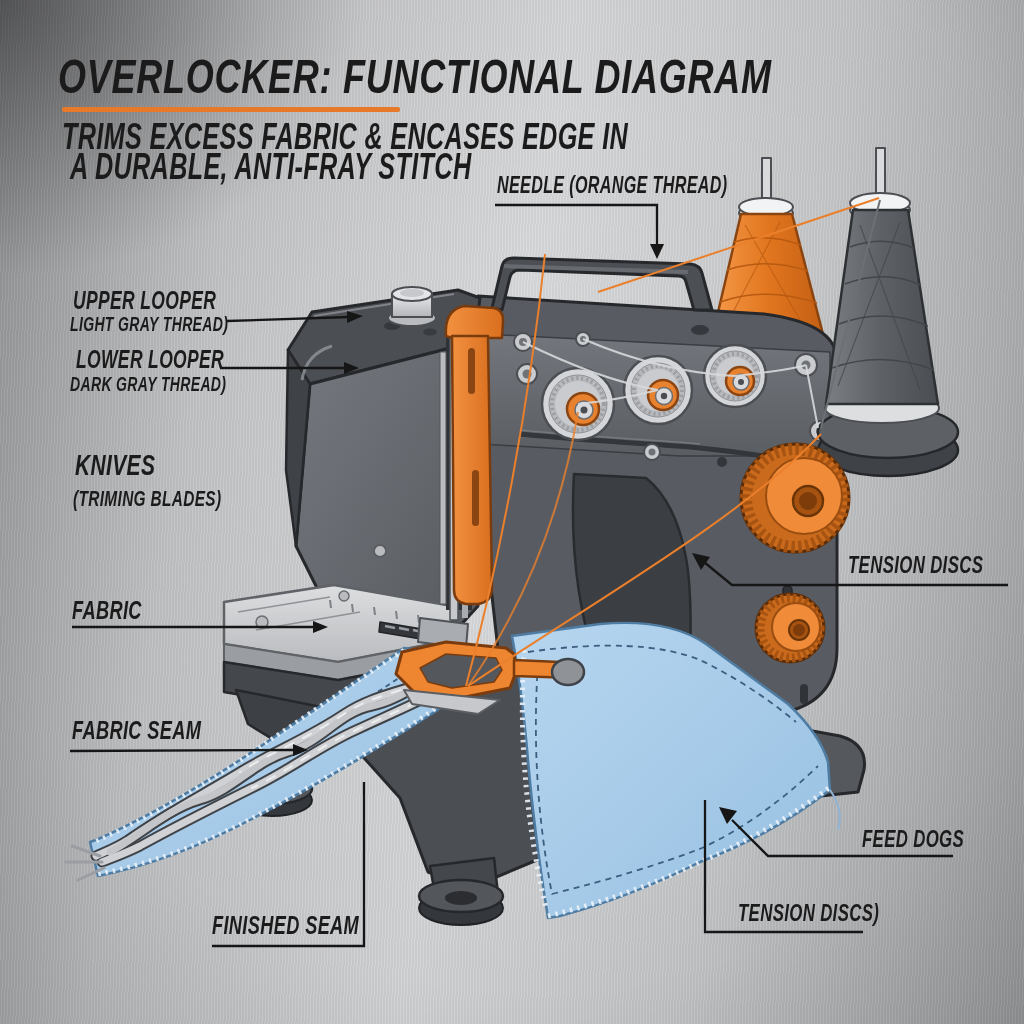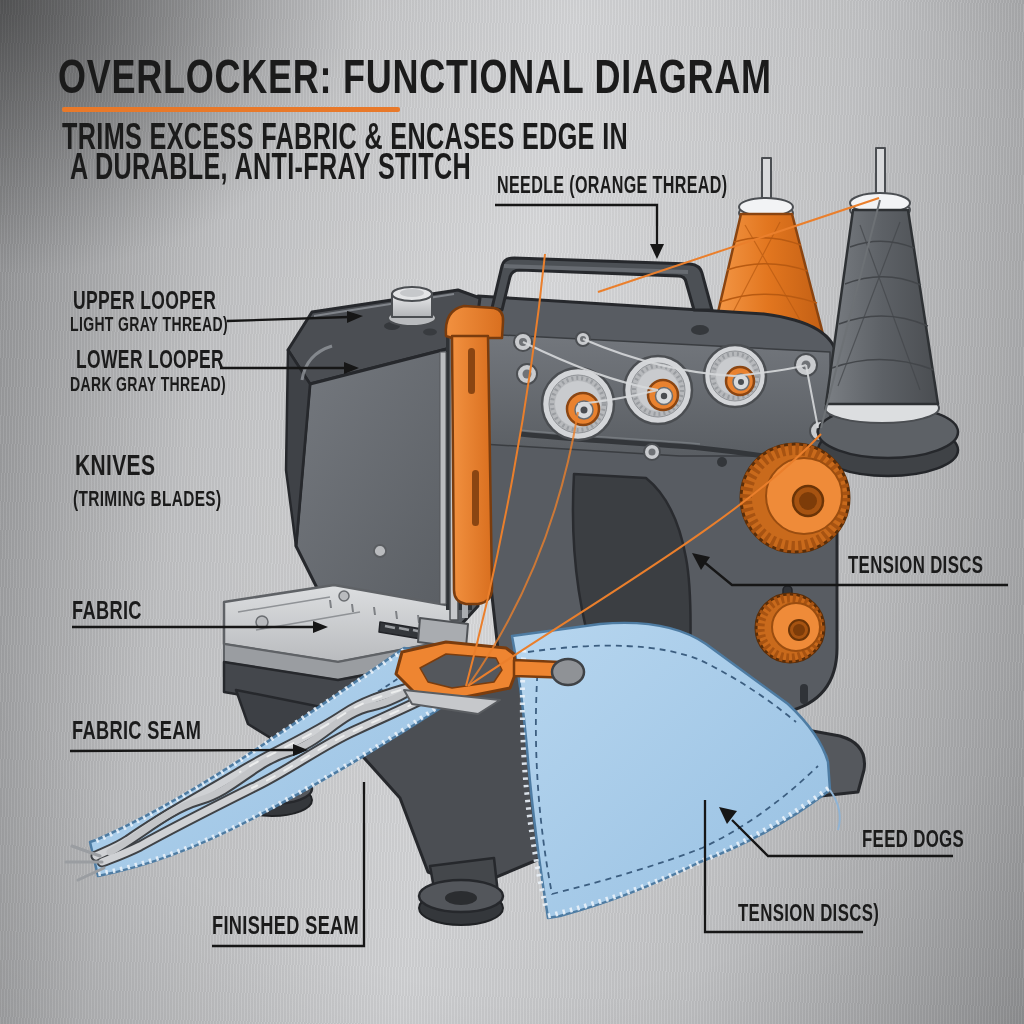--- a/index.html
+++ b/index.html
@@ -4,20 +4,21 @@
 <style>
   html,body{margin:0;padding:0;background:#707174;}
   .stage{
     position:relative;width:1024px;height:1024px;overflow:hidden;
     font-family:"Liberation Sans",sans-serif;
     background:
       radial-gradient(130% 130% at 52% 42%, rgba(255,255,255,0.20) 0%, rgba(255,255,255,0) 42%, rgba(0,0,0,0.30) 100%),
       radial-gradient(60% 45% at 0% 0%, rgba(0,0,0,0.38) 0%, rgba(0,0,0,0) 60%),
       repeating-linear-gradient(92deg, rgba(255,255,255,0.05) 0 1px, rgba(0,0,0,0.045) 1px 3px),
       linear-gradient(100deg,#8e8f91 0%,#bdbec0 22%,#d3d4d6 48%,#c2c3c5 72%,#9b9c9e 100%);
+    font-style: italic;
   }
   .lbl{
     position:absolute;color:#1b1b1b;font-weight:700;white-space:nowrap;
     transform:scaleX(0.70);transform-origin:left top;line-height:1;letter-spacing:0.5px;
   }
   .title{font-size:48px;transform:scaleX(0.75);letter-spacing:1px;}
   .sub{font-size:36px;}
   .big{font-size:26px;}
   .mid{font-size:24px;}
   .small{font-size:20px;}

